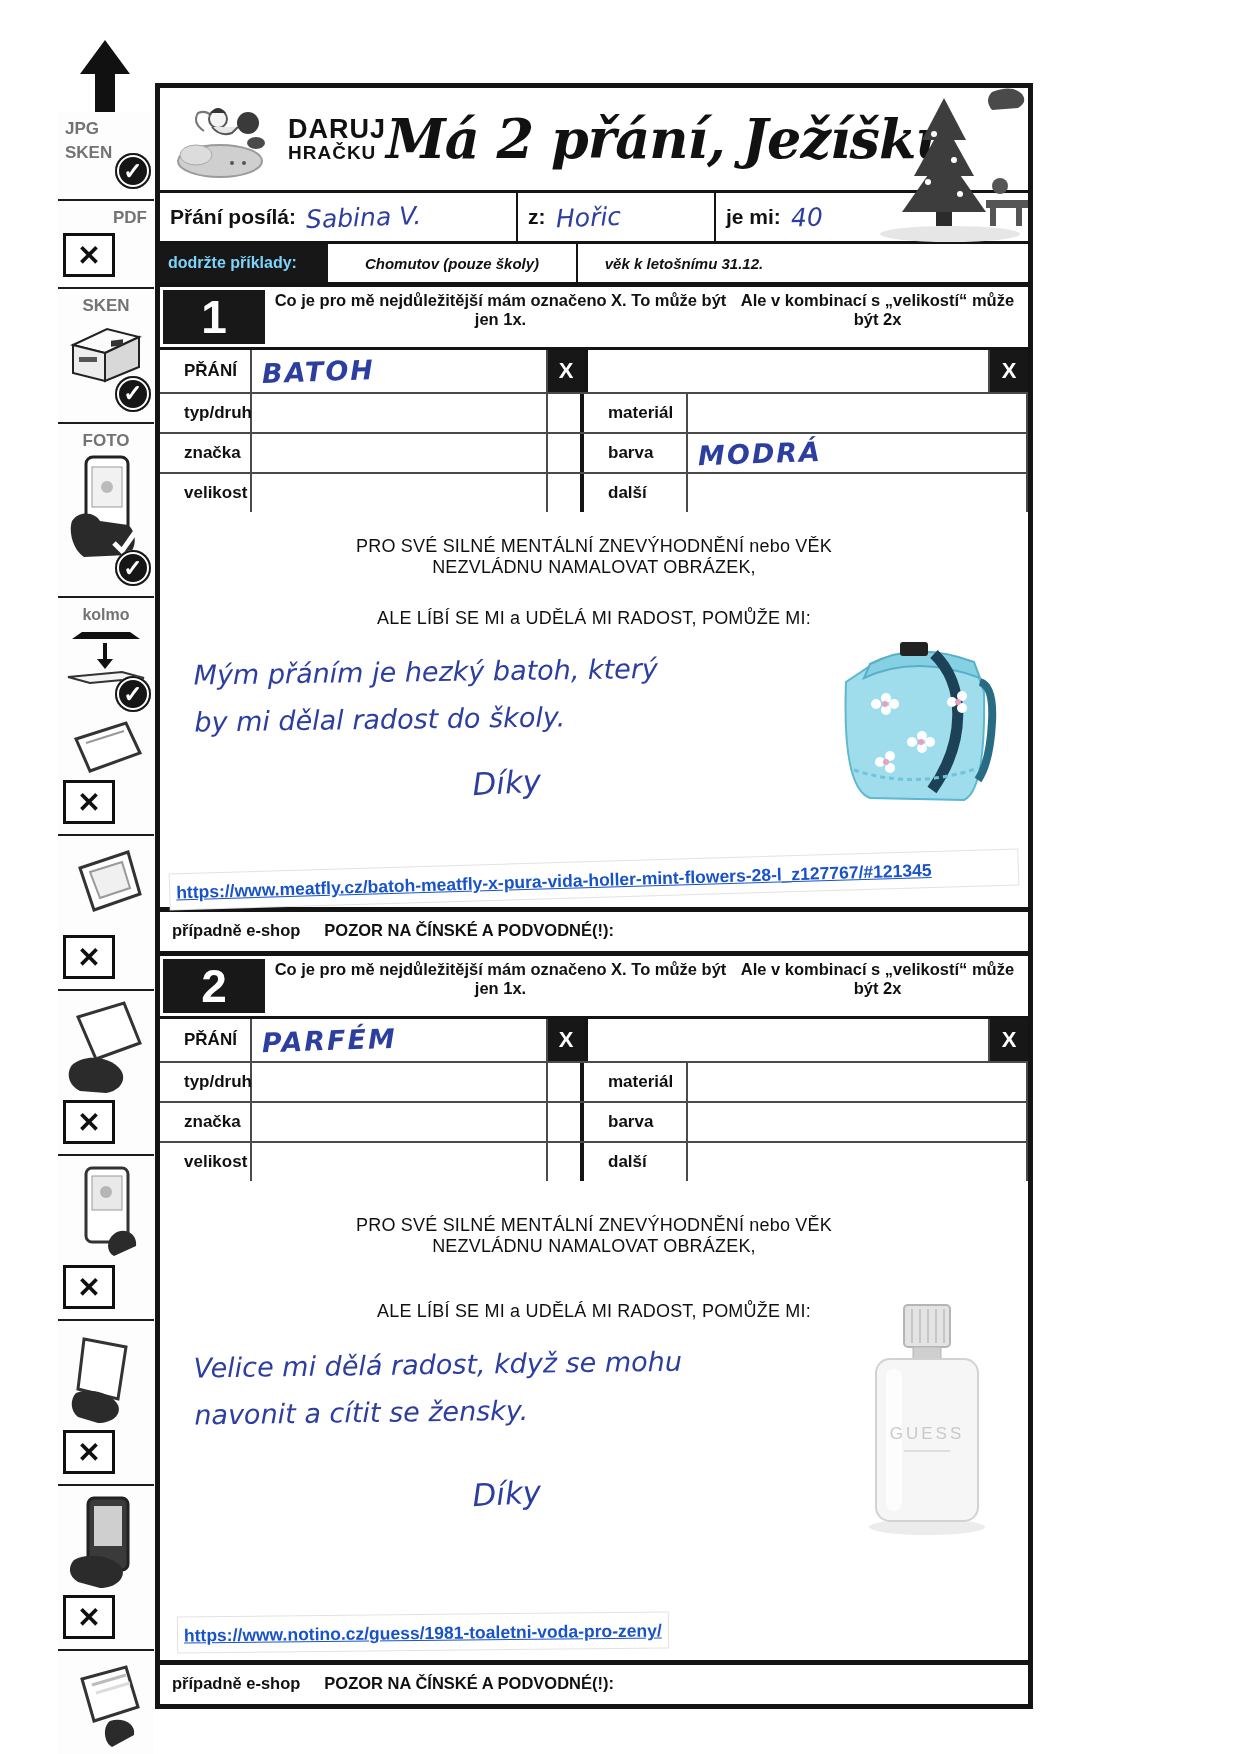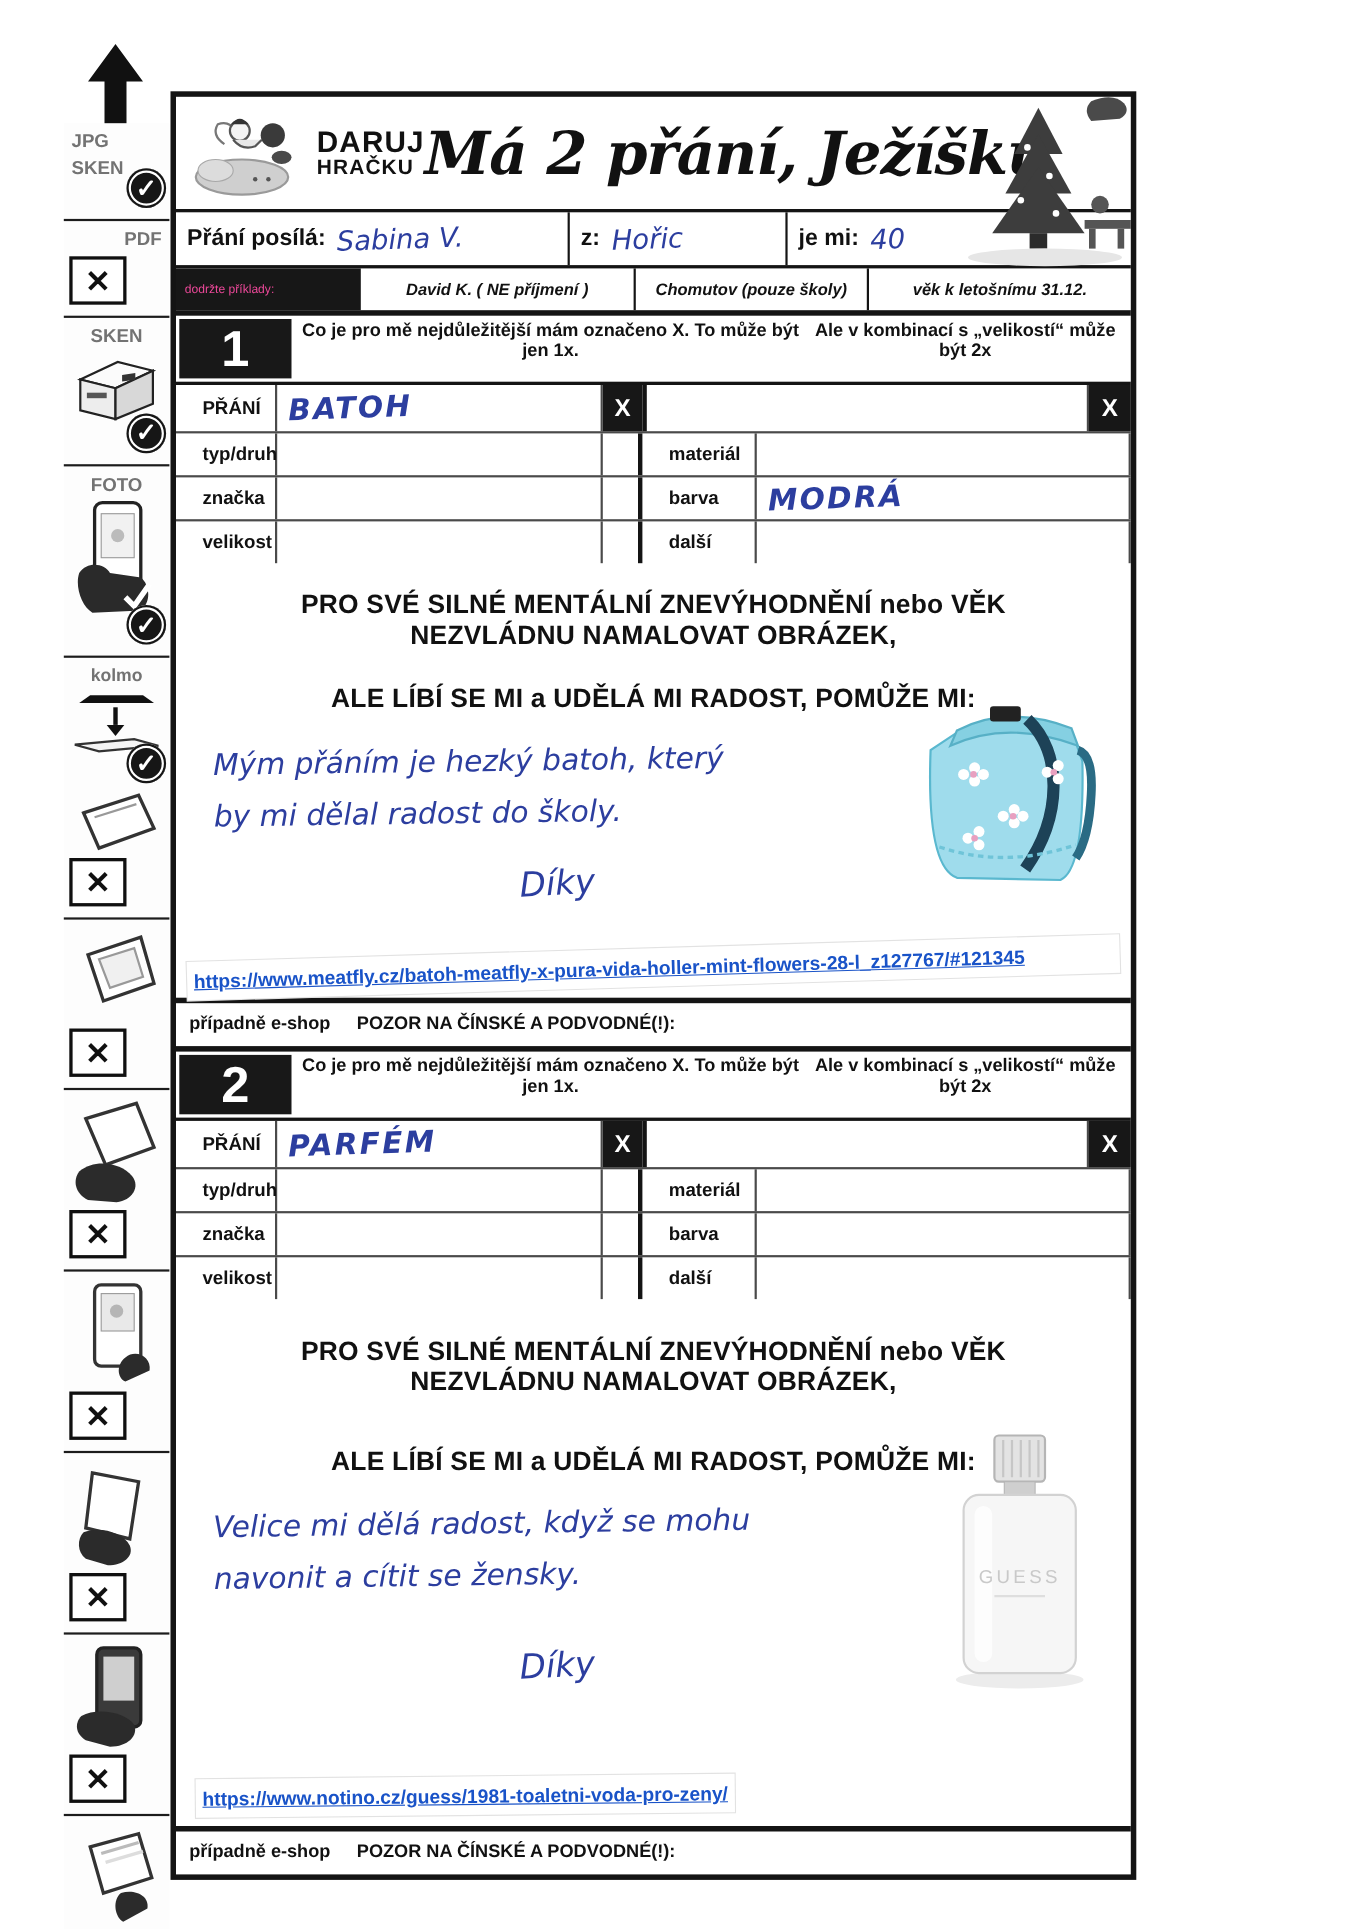--- a/index.html
+++ b/index.html
@@ -29,42 +29,42 @@
   .tree-art{position:absolute;right:-4px;top:-6px;z-index:3;}
 
   .sender-row{display:grid;grid-template-columns:358px 198px 1fr;border-bottom:3px solid #141414;height:48px;}
   .sender-cell{display:flex;align-items:center;gap:10px;padding:2px 10px;border-right:2px solid #141414;}
   .sender-cell:last-child{border-right:none;}
   .sender-label{font-weight:bold;font-size:21px;white-space:nowrap;}
   .hand{font-family:"DejaVu Sans",sans-serif;font-style:italic;color:#2c3e9f;}
   .hand-val{font-size:25px;transform:rotate(-2deg);}
 
   .examples-row{display:grid;grid-template-columns:168px 250px 212px 1fr;height:38px;font-size:15px;}
-  .ex-label{background:#171717;color:#ec4899;font-weight:normal;display:flex;align-items:center;padding:0 8px;font-size:11px;}
+  .ex-label{background:#171717;color:#7dd3fc;font-weight:bold;display:flex;align-items:center;padding:0 8px;font-size:16px;}
   .ex-cell{display:flex;align-items:center;justify-content:center;font-style:italic;font-weight:bold;border-right:2px solid #141414;text-align:center;}
   .ex-cell:last-child{border-right:none;}
 
   .section{border-top:5px solid #141414;}
   .sec-head{display:flex;align-items:stretch;border-bottom:3px solid #141414;}
   .sec-num{width:102px;background:#181818;color:#fff;display:flex;align-items:center;justify-content:center;font-size:46px;font-weight:bold;margin:3px;}
   .sec-instr{flex:1;text-align:center;font-weight:bold;font-size:16.5px;display:flex;justify-content:center;gap:2px;padding:4px;}
 
   .wt-row{display:grid;grid-template-columns:92px 296px 36px 104px auto 38px;min-height:38px;border-bottom:2px solid #4a4a4a;}
   .wt-row.first{min-height:42px;}
   .wt-row:last-child{border-bottom:none;}
   .wt-label{font-weight:bold;font-size:17px;display:flex;align-items:center;padding-left:24px;border-right:2px solid #4a4a4a;}
   .wt-value{position:relative;display:flex;align-items:center;padding-left:10px;border-right:2px solid #4a4a4a;}
   .wt-gap{border-right:4px solid #141414;}
   .wt-span-right{grid-column:4/6;border-left:4px solid #141414;}
   .wt-span-val{grid-column:5/7;}
   .xcell{background:#171717;color:#fff;font-weight:bold;font-size:22px;display:flex;align-items:center;justify-content:center;}
   .hand-caps{font-size:27px;font-weight:bold;letter-spacing:2px;transform:rotate(-2deg);}
 
   .statement{position:relative;padding:24px 12px 6px;}
-  .st-line{text-align:center;font-weight:bold;font-size:24px;letter-spacing:.2px;}
+  .st-line{text-align:center;font-weight:normal;font-size:18px;letter-spacing:.2px;}
   .st-line3{margin-top:30px;}
   .note{margin:18px 0 0 22px;font-size:27px;line-height:1.75;transform:rotate(-.8deg);max-width:640px;}
   .signature{font-size:31px;margin:10px 0 6px 300px;transform:rotate(-3deg);}
   .product-art{position:absolute;z-index:2;}
   .backpack-art{right:16px;top:108px;}
   .perfume-art{right:26px;top:120px;}
 
   .url-strip{margin:2px 10px 10px;padding:8px 6px 6px;background:#fff;transform:rotate(-1.7deg);box-shadow:0 0 0 1px #e2e2e2;}
   .url-strip.flat{transform:rotate(-.6deg);display:inline-block;margin-left:18px;}
   .url-link{color:#1953c8;font-weight:bold;font-size:17.5px;text-decoration:underline;word-break:break-all;cursor:pointer;}
@@ -237,21 +237,20 @@
       <span class="hand hand-val">Hořic</span>
     </div>
     <div class="sender-cell">
       <span class="sender-label">je mi:</span>
       <span class="hand hand-val">40</span>
     </div>
   </div>
 
   <div class="examples-row">
     <div class="ex-label">dodržte příklady:</div>
-    <div class="ex-cell">David K. ( NE příjmení )</div>
     <div class="ex-cell">Chomutov  (pouze školy)</div>
     <div class="ex-cell">věk k letošnímu 31.12.</div>
   </div>
 
   <div class="section">
     <div class="sec-head">
       <div class="sec-num">1</div>
       <div class="sec-instr">
         <span>Co je pro mě nejdůležitější mám označeno X.  To může být jen 1x.</span>
         <span>Ale v kombinací s „velikostí“ může být 2x</span>

